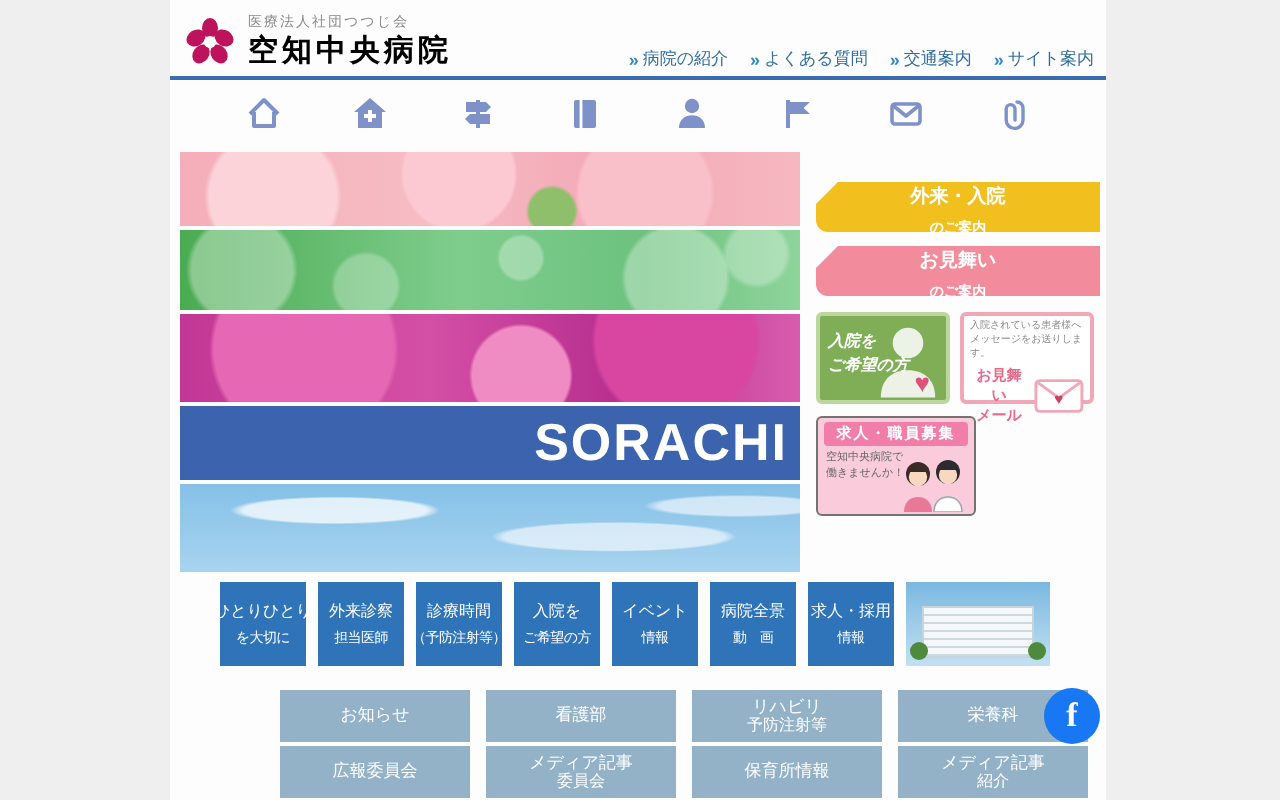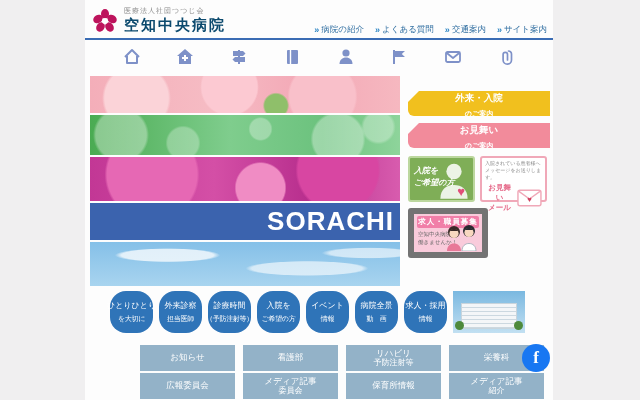--- a/index.html
+++ b/index.html
@@ -5,21 +5,21 @@
   * { margin:0; padding:0; box-sizing:border-box; }
   body { font-family:"Liberation Sans","DejaVu Sans",sans-serif; background:#e9e9ea; }
   .page { position:relative; width:640px; height:400px; background:#f0eff0; overflow:hidden; margin:0 auto; }
   .content { position:absolute; left:85px; top:0; width:468px; height:400px; background:#fdfdfd; }
 
   
   .logo { position:absolute; left:6px; top:6px; display:flex; align-items:center; gap:5px; }
   .logo svg { display:block; }
   .brand-text { display:flex; flex-direction:column; }
   .brand-org { font-size:7px; color:#8a8a8a; letter-spacing:1px; }
-  .brand-name { font-size:15px; font-weight:bold; color:#0c4a6e; letter-spacing:2px; }
+  .brand-name { font-size:15px; font-weight:bold; color:#000000; letter-spacing:2px; }
   .topnav { position:absolute; right:6px; top:24px; display:flex; gap:11px; }
   .topnav-item { display:flex; align-items:center; gap:2px; font-size:8.5px; color:#2e6da0; cursor:pointer; }
   .topnav-item .arr { color:#2e86c4; font-weight:bold; font-size:9px; }
   .header-line { position:absolute; left:0; right:0; top:38px; height:2px; background:#3a6cb4; }
 
   
   .iconbar { position:absolute; left:0; right:0; top:40px; height:34px; display:flex; align-items:center; justify-content:space-around; padding:0 20px; }
   .iconbar .nav-ic { color:#7e91c8; cursor:pointer; display:flex; }
 
   
@@ -64,28 +64,28 @@
 
   .cards { display:flex; gap:5px; margin-top:8px; }
   .card-adm { position:relative; width:67px; height:46px; background:#7fae57; border:2px solid #bcd79e; border-radius:3px; overflow:hidden; cursor:pointer; }
   .card-adm .t { position:absolute; left:4px; top:7px; color:#fff; font-size:8px; font-weight:bold; line-height:1.5; font-style:italic; }
   .card-adm svg { position:absolute; right:2px; top:2px; }
   .card-adm .heart { position:absolute; right:8px; bottom:1px; color:#e0507a; font-size:13px; }
   .card-mail { position:relative; width:67px; height:46px; background:#fff; border:2px solid #f0a8b8; border-radius:3px; padding:2px 3px; cursor:pointer; }
   .card-mail .note { font-size:5px; color:#888; line-height:1.4; }
   .card-mail .bottom { display:flex; align-items:center; gap:3px; margin-top:2px; }
   .card-mail .lbl { color:#e66a8a; font-weight:bold; font-size:7.5px; line-height:1.3; text-align:center; }
-  .card-recruit { position:relative; width:80px; height:50px; margin-top:6px; background:#f9cbdb; border:6px solid #737373; border-radius:3px; overflow:hidden; cursor:pointer; }
+  .card-recruit { position:relative; width:80px; height:50px; margin-top:6px; background:#f9cbdb; border:1px solid #737373; border-radius:3px; overflow:hidden; cursor:pointer; }
   .card-recruit .title { position:absolute; left:3px; top:2px; right:3px; background:#f17ea8; color:#fff; font-size:7.5px; font-weight:bold; text-align:center; border-radius:2px; padding:1px 0; letter-spacing:1px; }
   .card-recruit .sub { position:absolute; left:4px; top:16px; font-size:5.5px; color:#666; line-height:1.5; }
   .card-recruit svg { position:absolute; right:2px; bottom:1px; }
 
   
   .quicklinks { position:absolute; left:25px; top:291px; display:flex; gap:6px; }
-  .qbtn { width:43px; height:42px; background:#2f74b8; color:#fff; display:flex; flex-direction:column; align-items:center; justify-content:center; gap:3px; cursor:pointer;border-radius:16px; }
+  .qbtn { width:43px; height:42px; background:#2f74b8; color:#fff; display:flex; flex-direction:column; align-items:center; justify-content:center; gap:3px; cursor:pointer; }
   .qbtn .l1 { font-size:8px; white-space:nowrap; }
   .qbtn .l2 { font-size:7px; white-space:nowrap; letter-spacing:-0.3px; }
   .qphoto { position:relative; width:72px; height:42px; background:linear-gradient(180deg,#7ab8e0,#c2e0f2); overflow:hidden; cursor:pointer; }
   .qphoto .bld { position:absolute; left:8px; right:8px; bottom:4px; height:26px; background:#f4f6f8; border:1px solid #c8d4dc;
     background-image:repeating-linear-gradient(180deg,#f4f6f8 0 3px,#ccd8e0 3px 4px); }
   .qphoto .tree1,.qphoto .tree2 { position:absolute; bottom:3px; width:9px; height:9px; border-radius:50%; background:#4e8a3c; }
   .qphoto .tree1 { left:2px; } .qphoto .tree2 { right:2px; }
 
   
   .bottomrow { position:absolute; left:55px; display:flex; gap:8px; }

